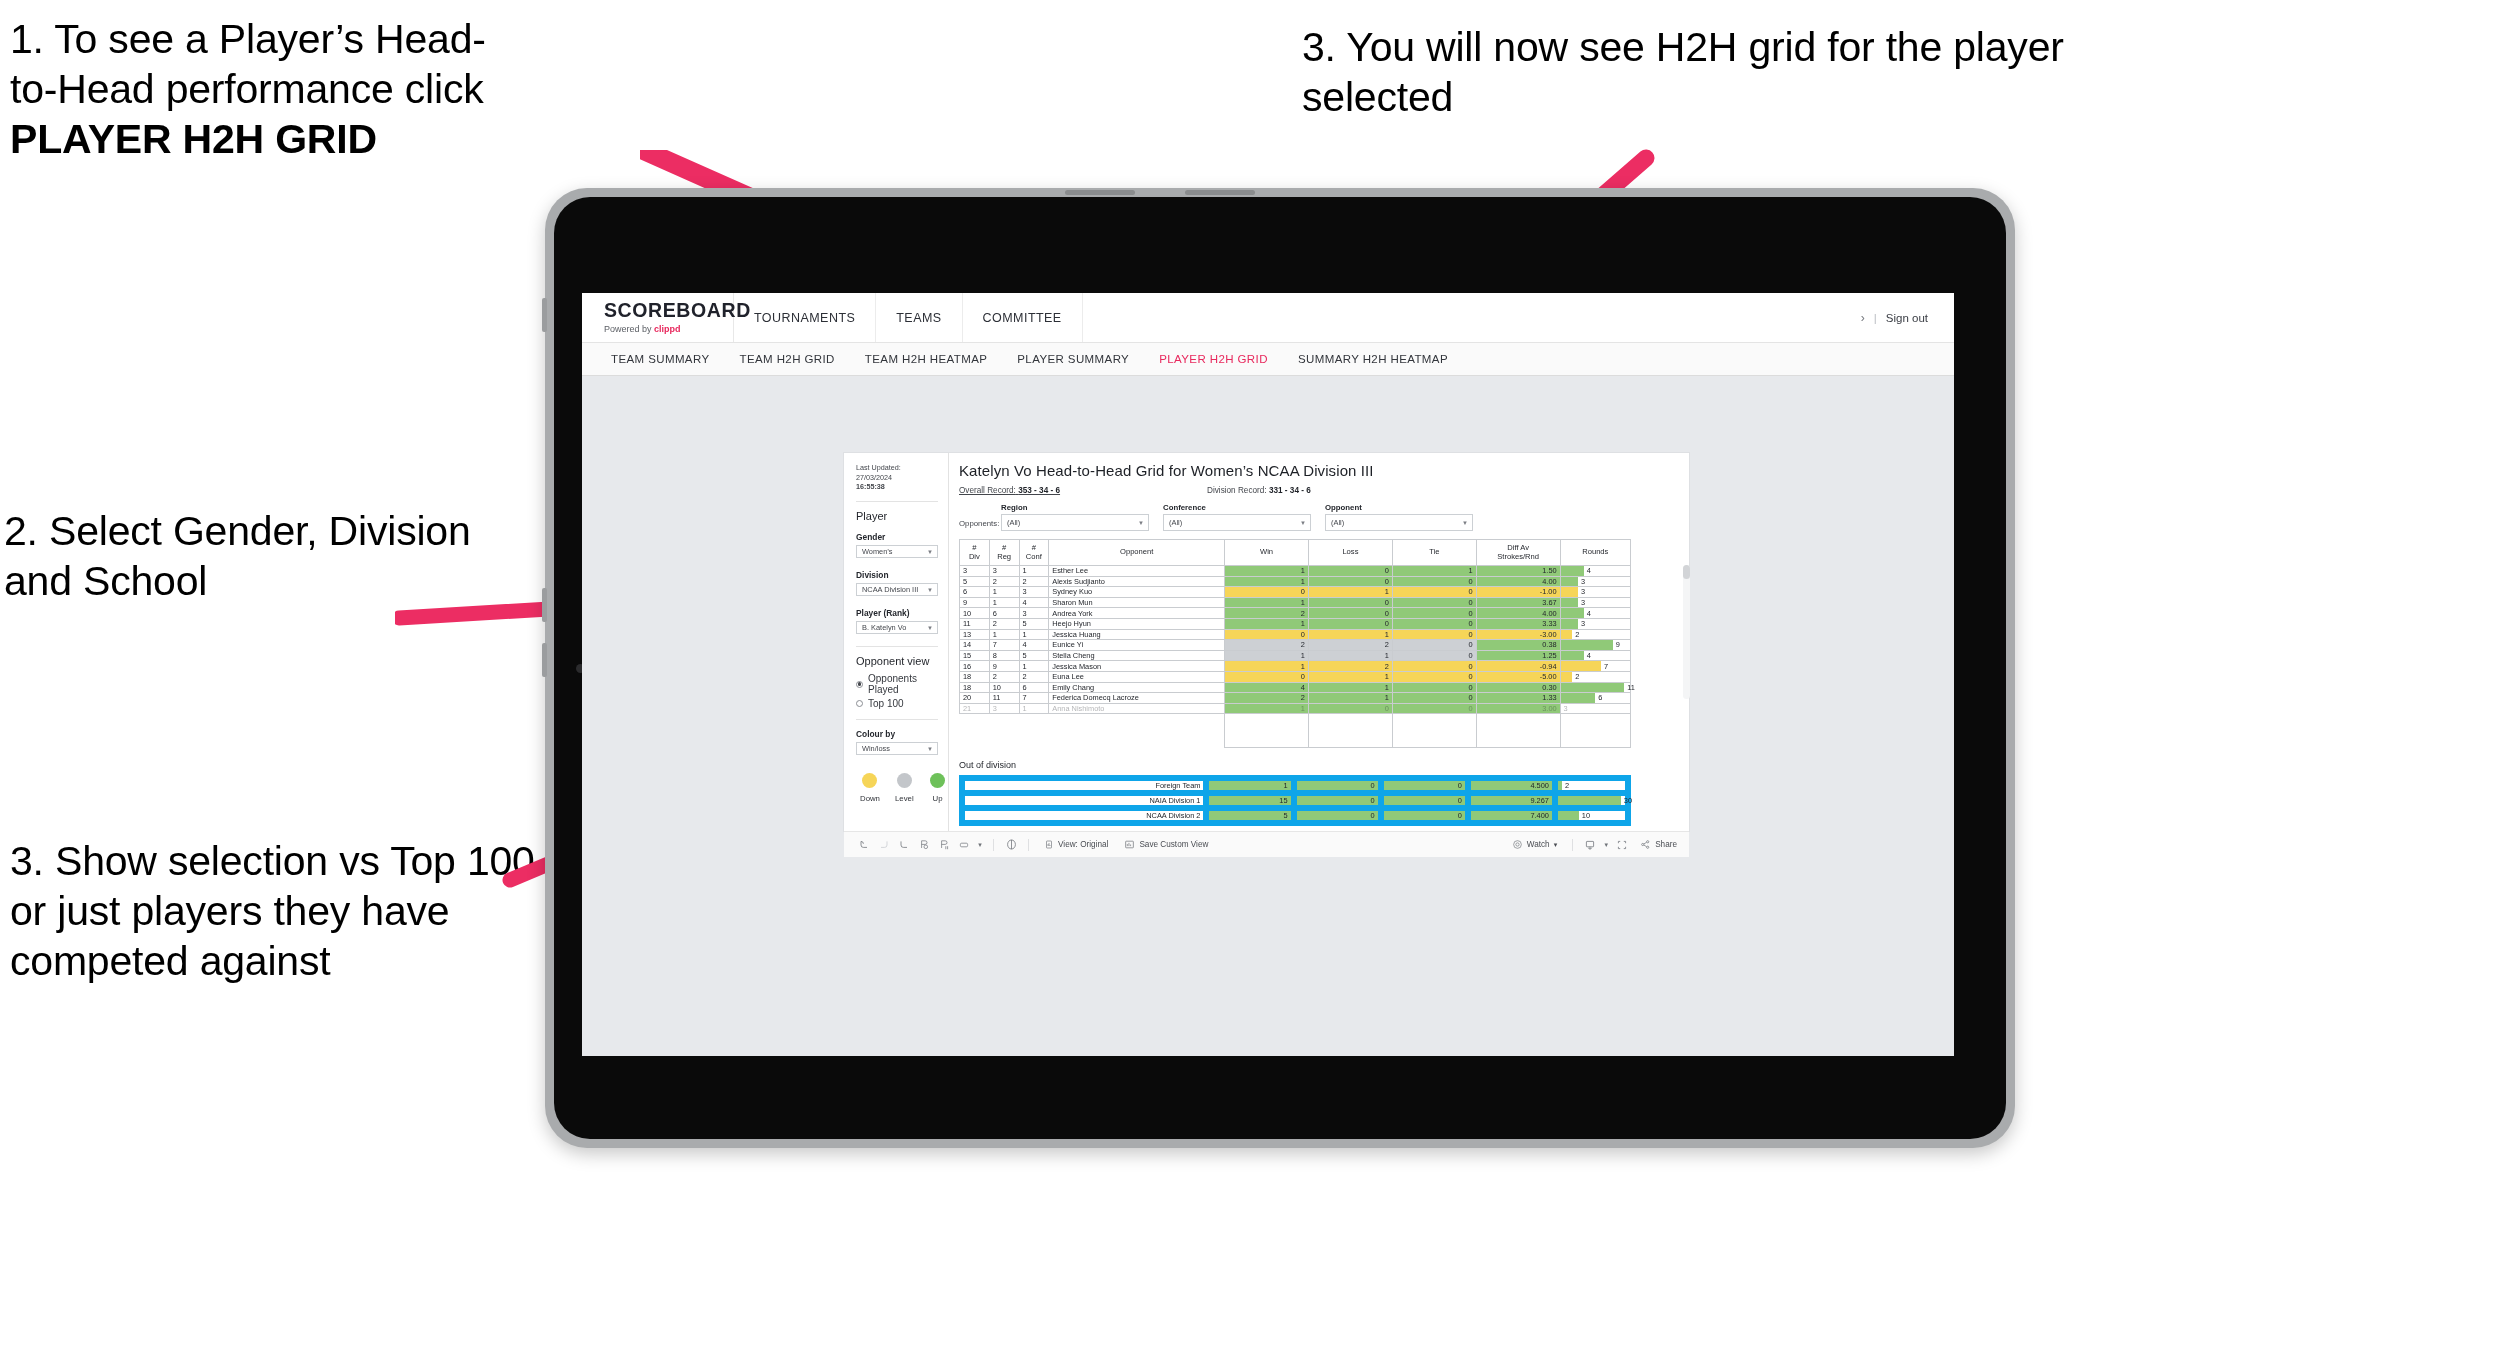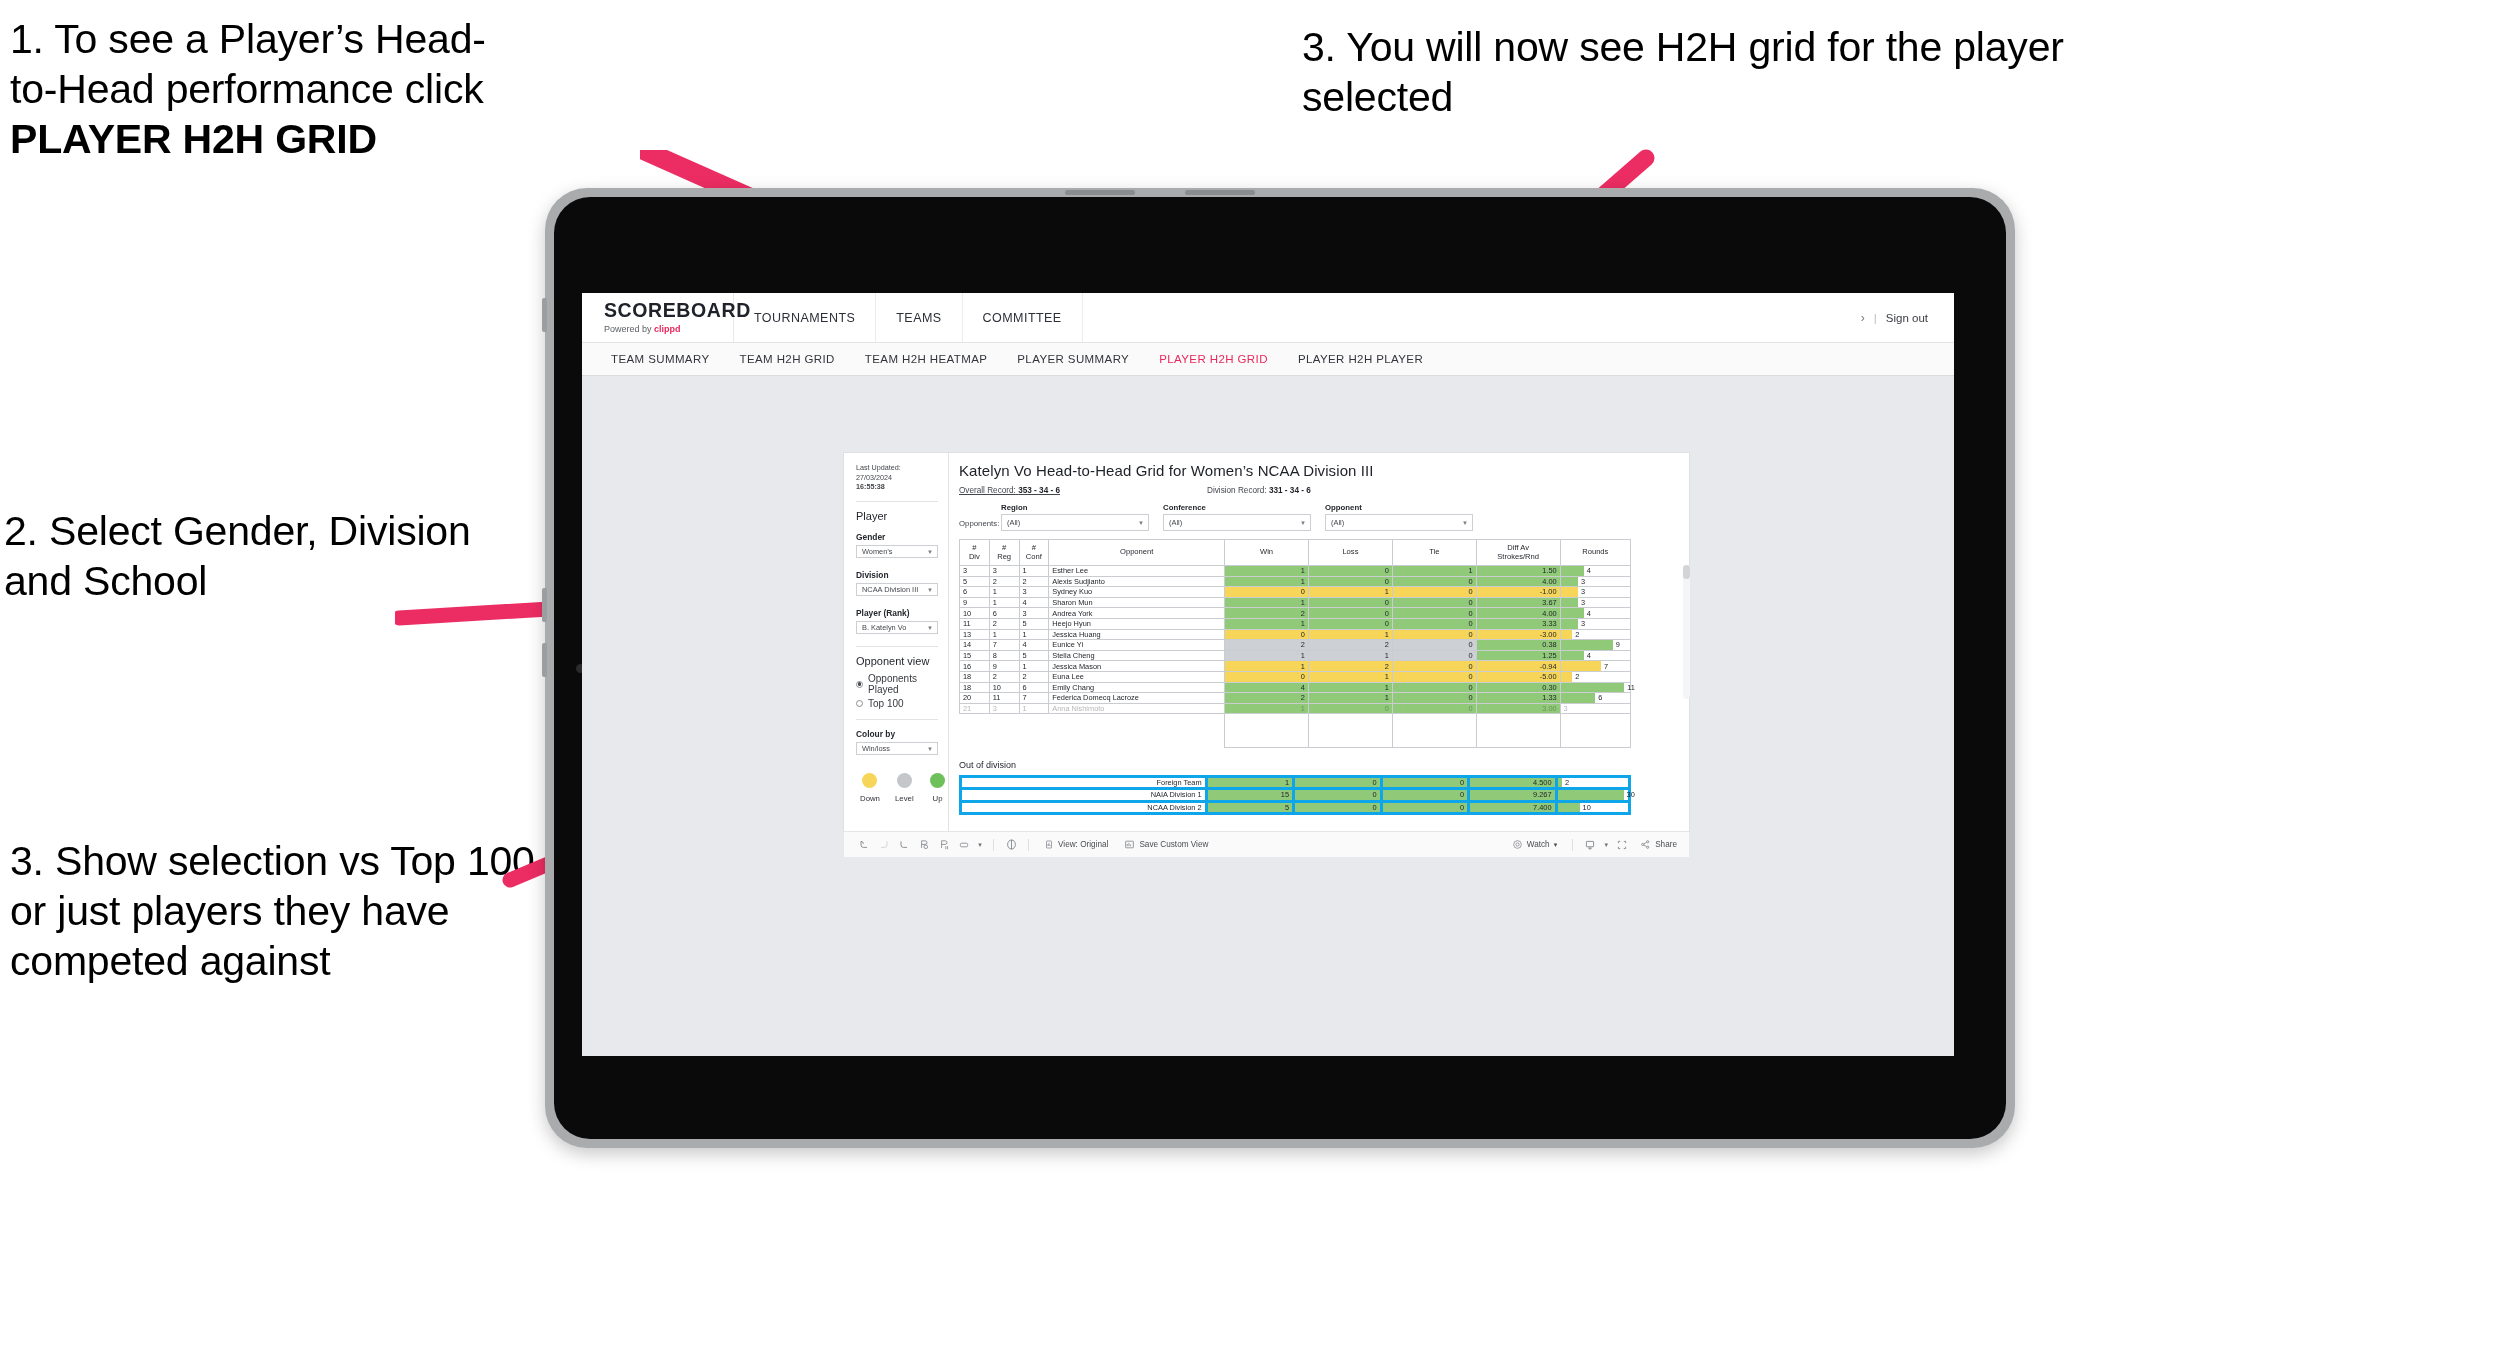--- a/index.html
+++ b/index.html
@@ -212,21 +212,21 @@
 
   #vscroll {
     position: absolute; right: -11px; top: 26px;
     width: 7px; height: 134px; background: #f4f5f6; border-radius: 4px;
   }
   #vthumb { width: 7px; height: 14px; background: #d2d4d7; border-radius: 4px; }
 
   
   #ood-title { font-size: 9px; color: #1f2228; margin-top: 12px; margin-bottom: 5px; }
   table.ood { border-collapse: collapse; width: 672px; table-layout: fixed; font-size: 7.4px; color: #23262c; }
-  table.ood td { border: 3px solid #0ea5e9; height: 12.5px; padding: 0 3px; vertical-align: middle; }
+  table.ood td { border: 6px solid #0ea5e9; height: 12.5px; padding: 0 3px; vertical-align: middle; }
   .o-name { width: 174px; text-align: right; }
   .o-num { width: 62px; text-align: right; }
   .o-rounds { width: 52px; }
 
   
   #toolbar {
     position: absolute;
     left: 262px; top: 455px;
     width: 845px; height: 26px;
     background: #fafafa;
@@ -306,21 +306,21 @@
         <span>Sign out</span>
       </div>
     </div>
 
     <div id="subnav">
       <div class="subnav-item">TEAM SUMMARY</div>
       <div class="subnav-item">TEAM H2H GRID</div>
       <div class="subnav-item">TEAM H2H HEATMAP</div>
       <div class="subnav-item">PLAYER SUMMARY</div>
       <div class="subnav-item active">PLAYER H2H GRID</div>
-      <div class="subnav-item">PLAYER H2H PLAYER</div>
+      <div class="subnav-item">SUMMARY H2H HEATMAP</div>
     </div>
 
     <div id="content">
 
       <div id="card">
 
         <div id="panel">
           <div id="last-updated">
             <span>Last Updated: 27/03/2024</span><br>
             <span class="t">16:55:38</span>

